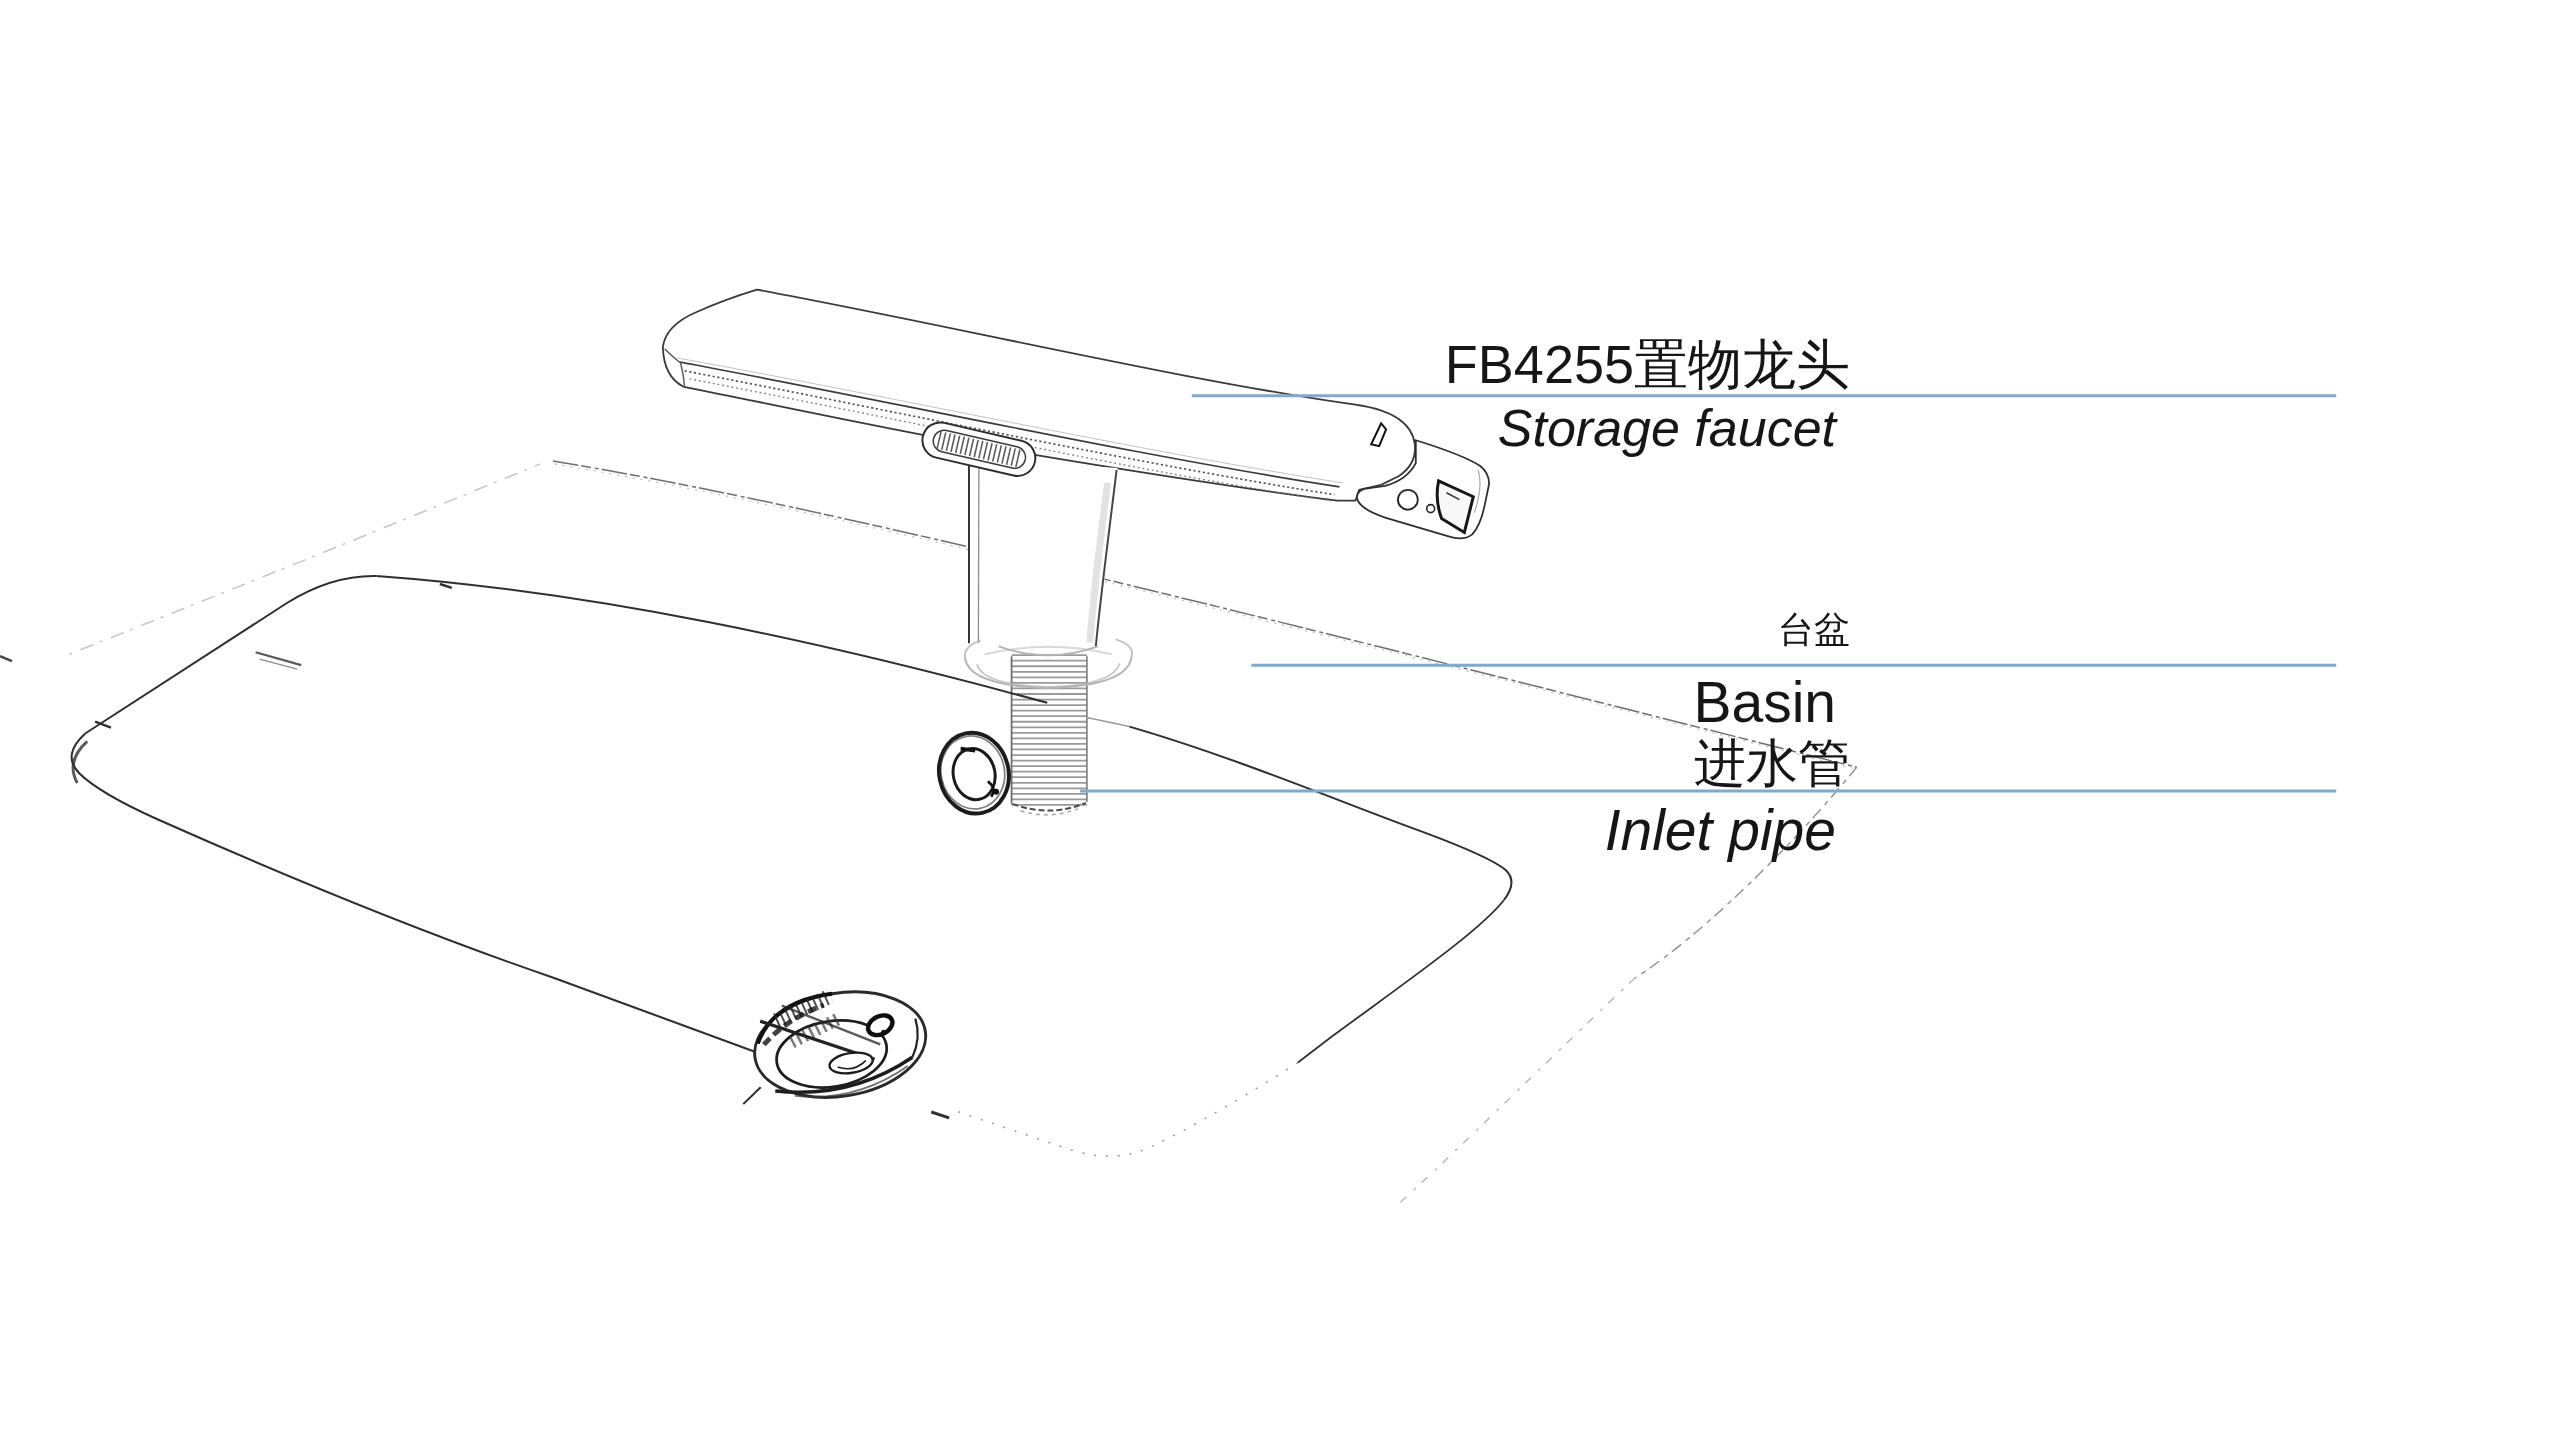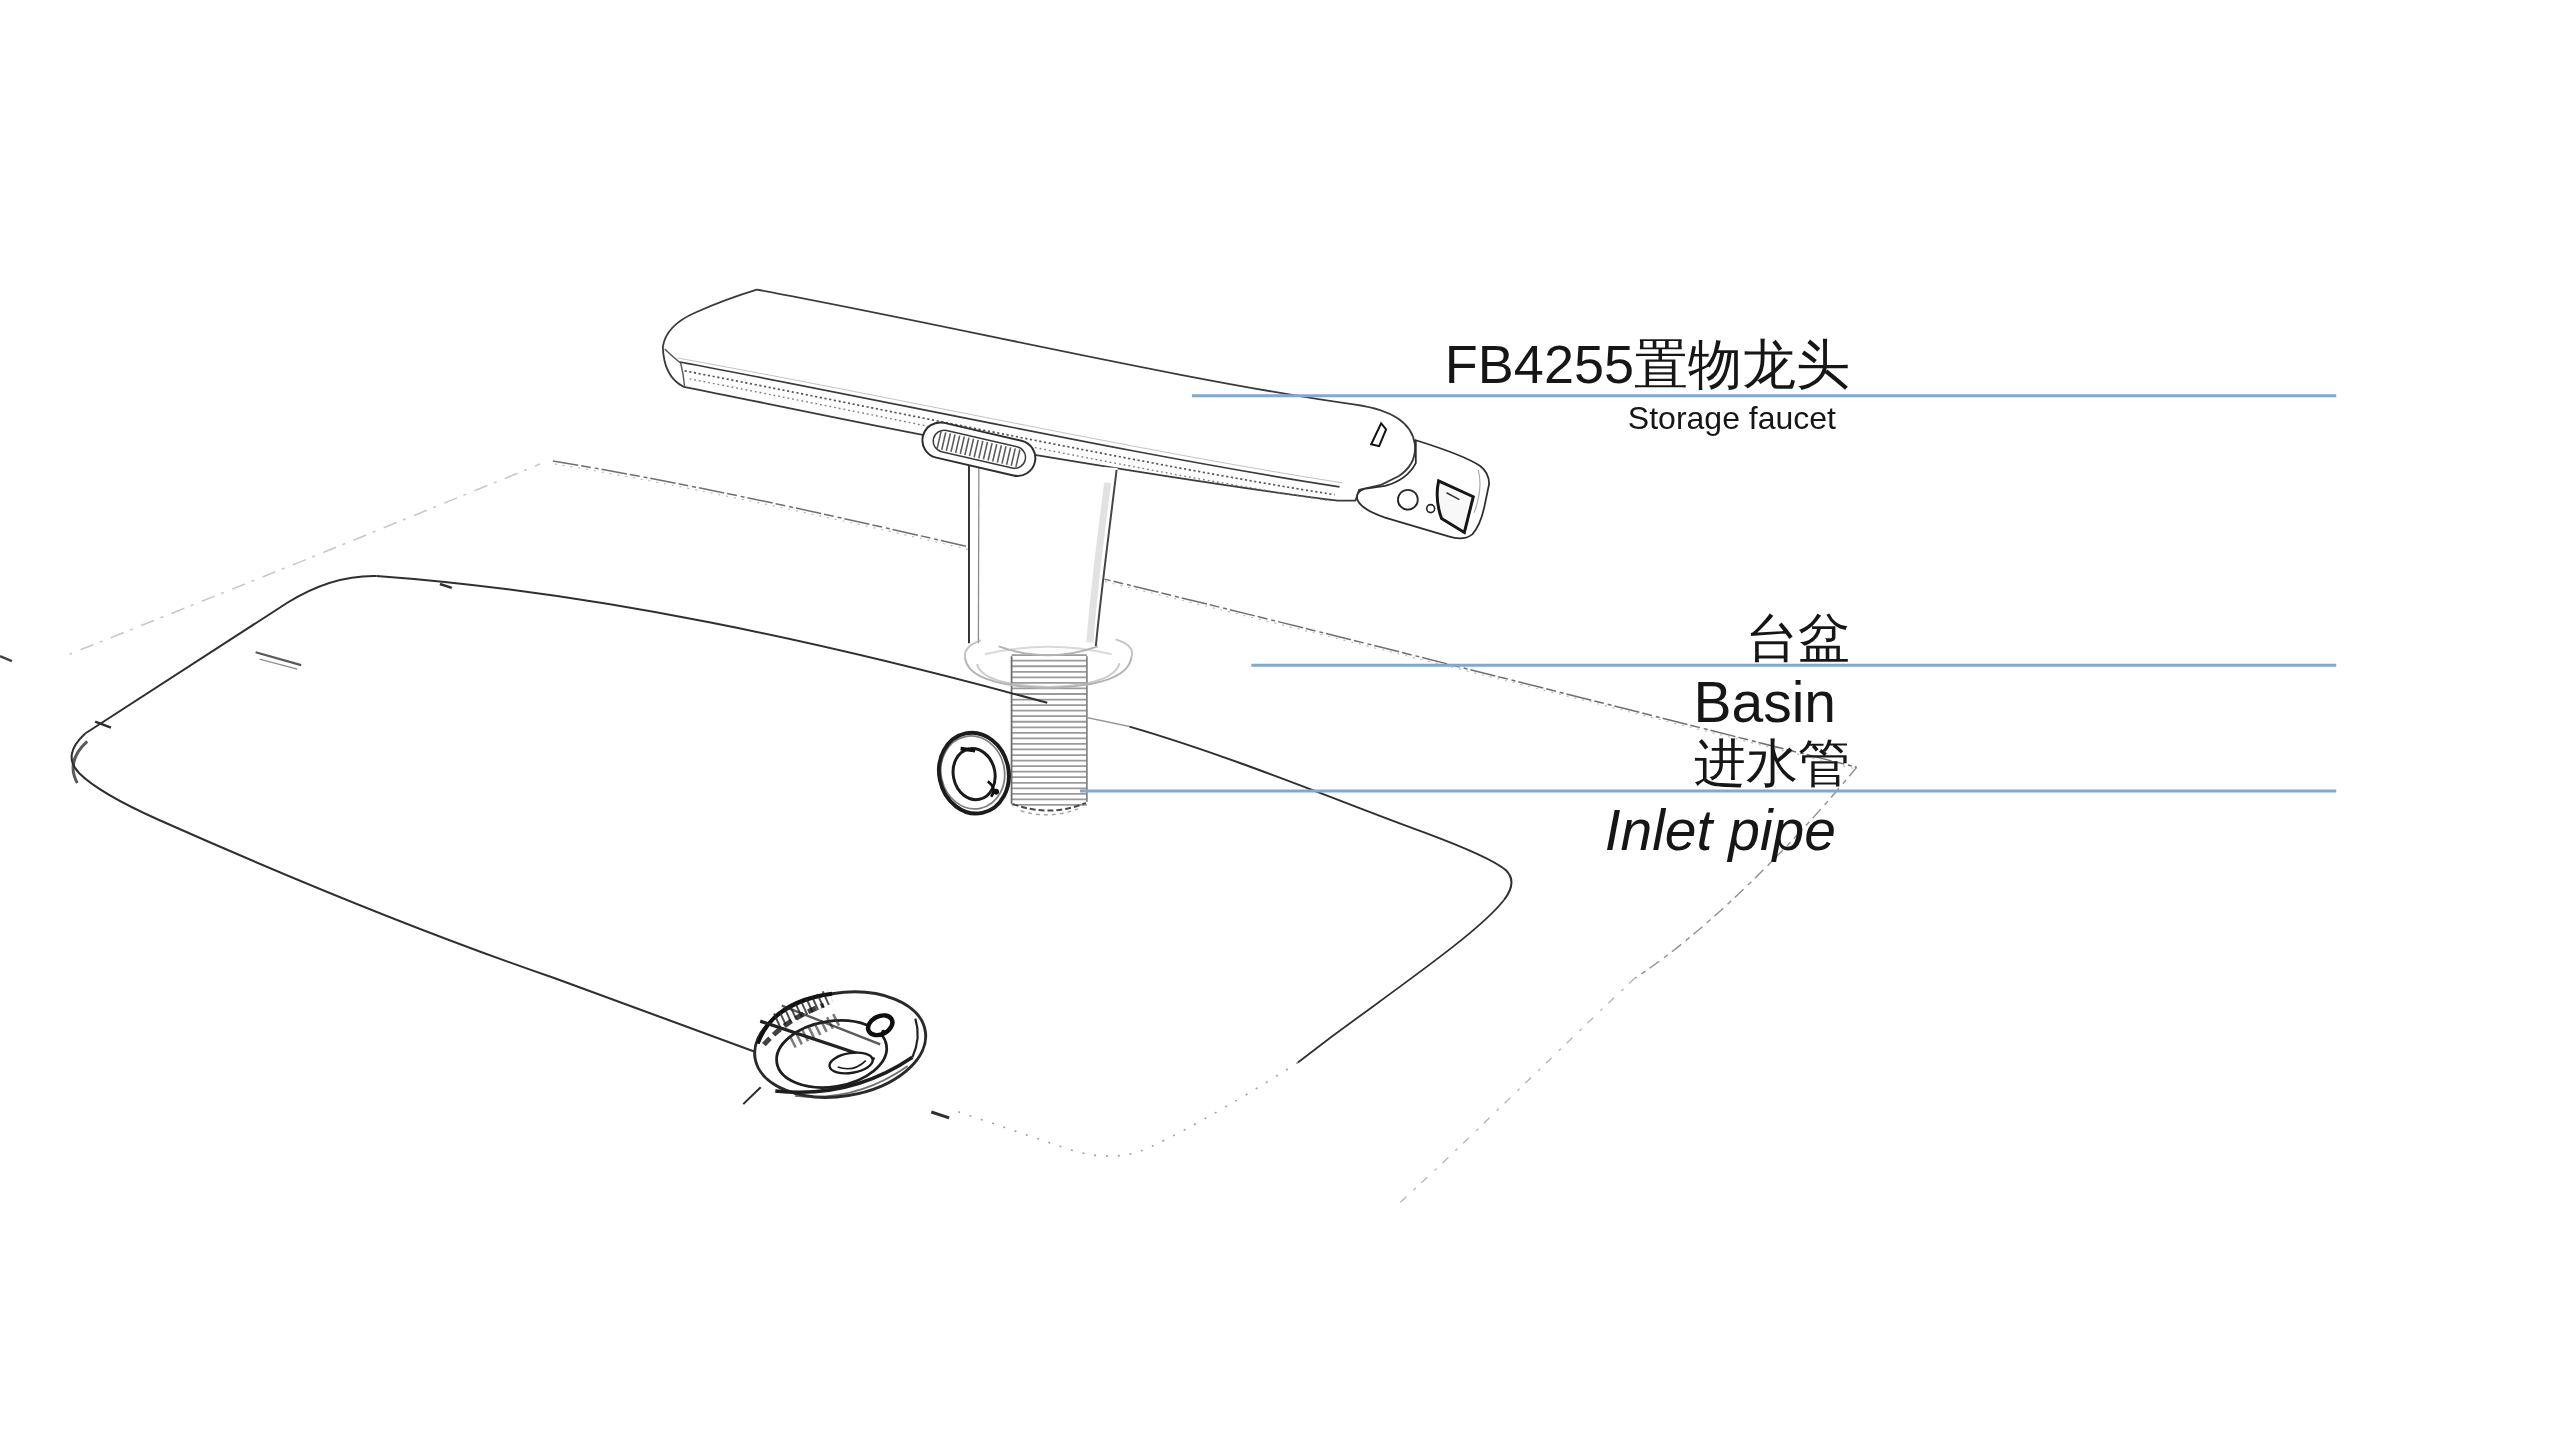--- a/index.html
+++ b/index.html
@@ -4,22 +4,22 @@
 <style>
   html,body{margin:0;padding:0;}
   body{width:2576px;height:1449px;background:#ffffff;overflow:hidden;position:relative;
        font-family:"Liberation Sans","DejaVu Sans",sans-serif;}
   .stage{position:absolute;left:0;top:12px;width:2108px;height:1449px;}
   svg{position:absolute;left:0;top:0;}
   .leader{stroke:var(--leader-line-color,#7fa9cd);stroke-width:3;}
   .lbl{position:absolute;right:258px;text-align:right;white-space:nowrap;color:var(--text-color,#161616);}
   .en{margin-right:14px;}
   .zh1{top:325px;font-size:54px;line-height:1;}
-  .en1{top:390px;font-size:32px;line-height:1;}
-  .zh2{top:600px;font-size:52px;line-height:1;}
+  .en1{top:390px;font-size:52px;line-height:1;font-style:italic;}
+  .zh2{top:600px;font-size:36px;line-height:1;}
   .en2{top:662px;font-size:57px;line-height:1;}
   .zh3{top:725px;font-size:52px;line-height:1;margin-left:24px;}
   .en3{top:790px;font-size:57px;line-height:1;font-style:italic;}
 </style>
 </head>
 <body>
 
 <div class="stage">
 <svg width="2576" height="1449" viewBox="0 0 2600 1462">
 

